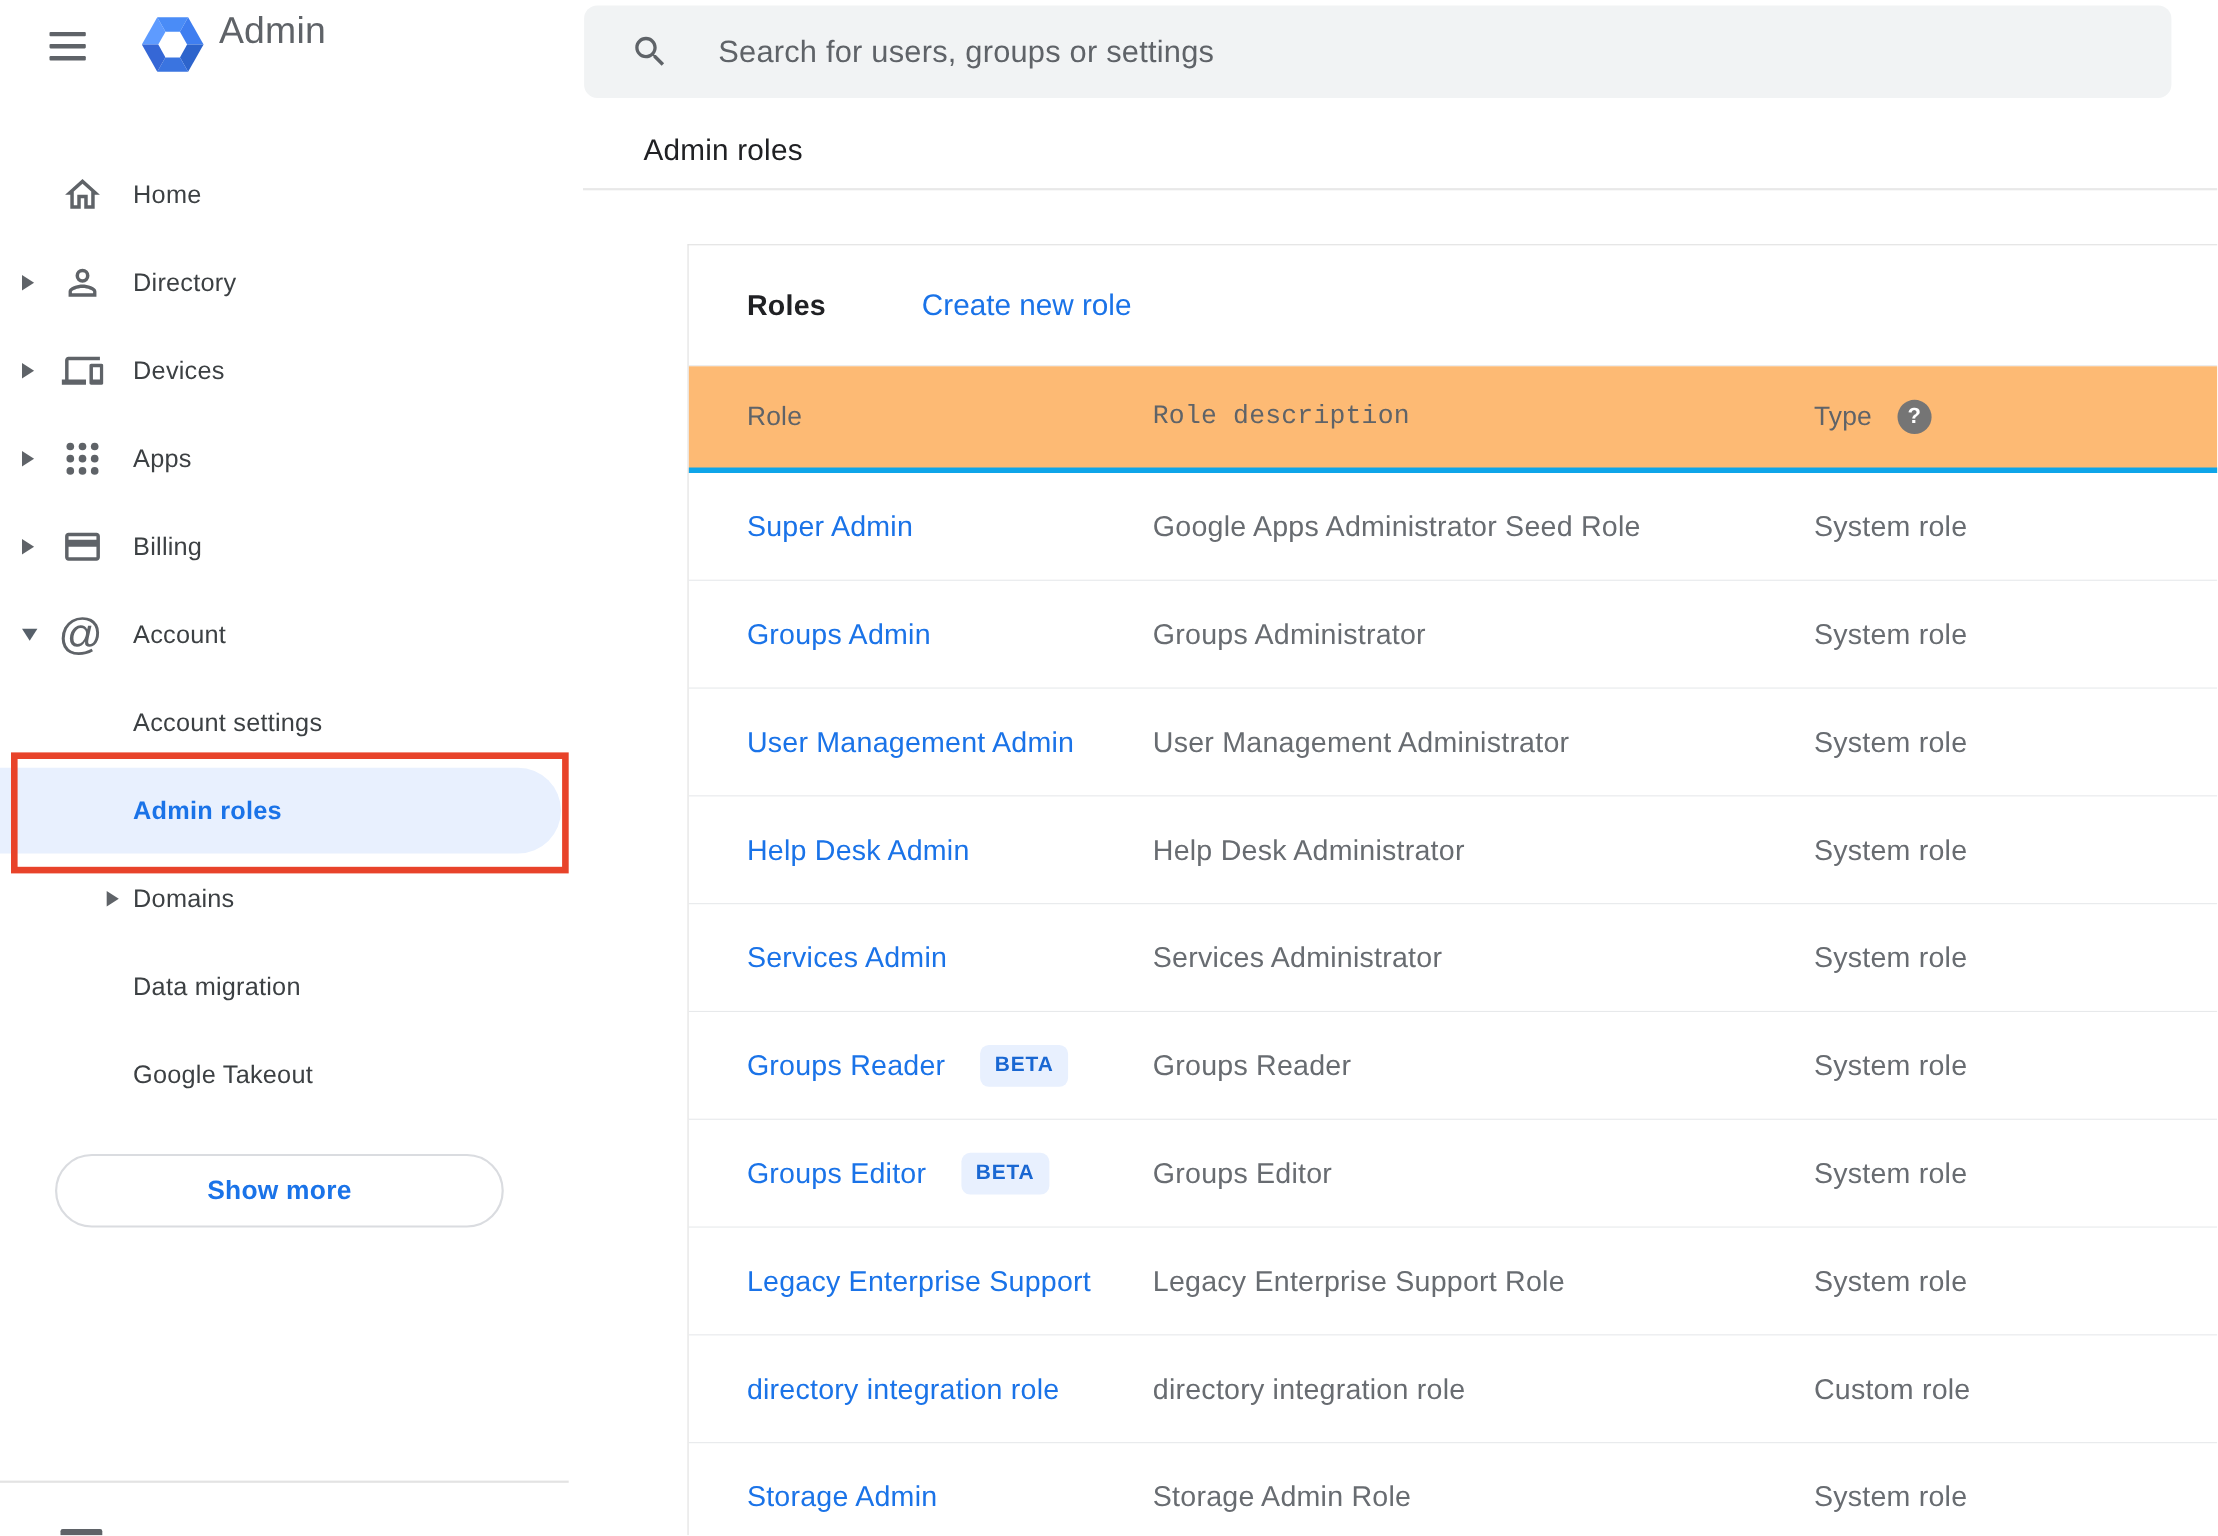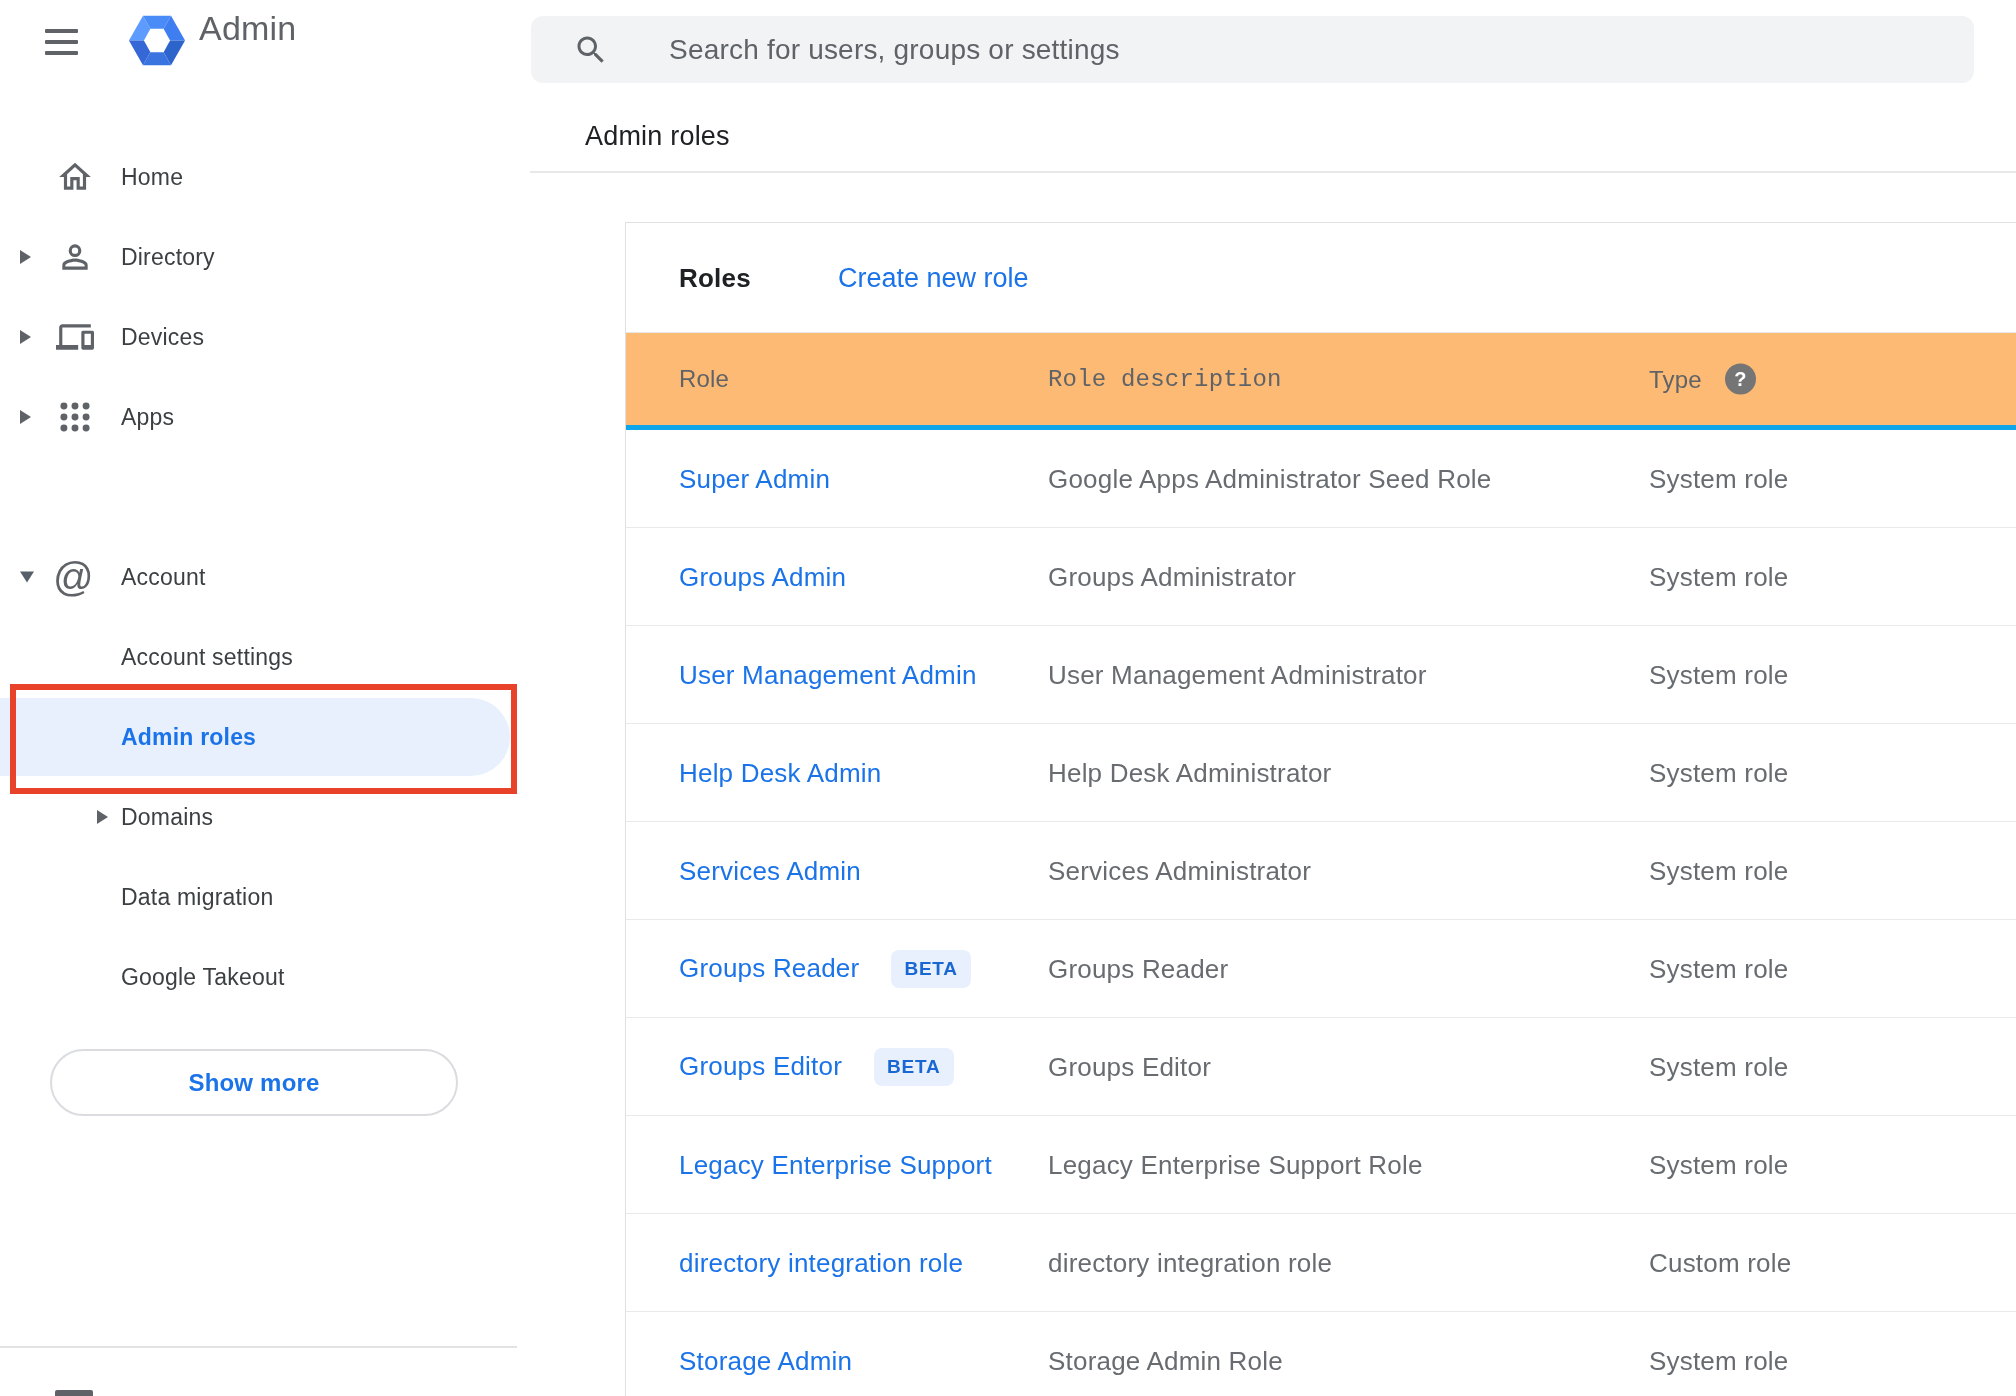--- a/index.html
+++ b/index.html
@@ -34,22 +34,22 @@
              border:6px solid #e8432a; z-index:3; pointer-events:none; }
 
   .show-more { position:absolute; left:50px; top:1049px; width:408px; height:67px; background:#fff;
                border:2px solid #dadce0; border-radius:36px; display:flex; align-items:center; justify-content:center;
                font-size:24px; font-weight:700; color:#1a73e8; cursor:pointer; letter-spacing:.2px; }
   .sidebar-bottom-divider { position:absolute; left:0; top:1346px; width:517px; height:2px; background:#e3e3e3; }
   .partial-icon { position:absolute; left:55px; top:1390px; width:38px; height:6px; background:#5f6368; border-radius:2px 2px 0 0; }
 
   
   .main { position:absolute; left:516px; top:0; right:0; height:100%; }
-  .searchbar { position:absolute; left:15px; top:16px; width:1443px; height:67px; background:#f1f3f4;
-               border-radius:12px; display:flex; align-items:center; padding-left:42px; cursor:text;gap:16px; }
+  .searchbar { position:absolute; left:15px; top:5px; width:1443px; height:84px; background:#f1f3f4;
+               border-radius:12px; display:flex; align-items:center; padding-left:42px; cursor:text; }
   .search-icon svg { width:36px; height:36px; fill:#5f6368; display:block; }
   .search-placeholder { margin-left:44px; font-size:28px; color:#5f6368; letter-spacing:.2px; }
 
   .breadcrumb { position:absolute; left:69px; top:121px; font-size:27px; color:#202124; letter-spacing:.2px; }
   .bc-divider { position:absolute; left:14px; right:0; top:171px; height:2px; background:#e8e8e8; }
 
   .card { position:absolute; left:109px; top:222px; right:0; bottom:0;
           border-top:1px solid #e0e0e0; border-left:1px solid #e0e0e0; background:#fff; overflow:hidden; }
   .card-header { position:relative; height:110px; border-bottom:1px solid #e8e8e8; }
   .panel-title { position:absolute; left:53px; top:50%; transform:translateY(-50%);
@@ -139,20 +139,29 @@
             <circle cx="12" cy="12" r="2.2"></circle>
             <circle cx="19" cy="12" r="2.2"></circle>
           <circle cx="5" cy="19" r="2.2"></circle>
             <circle cx="12" cy="19" r="2.2"></circle>
             <circle cx="19" cy="19" r="2.2"></circle>
         </svg>
       </span>
       <span class="label">Apps</span>
     </div>
 
+    <div class="nav-item" style="top:457px">
+      <span class="arrow right"></span>
+      <span class="nav-icon">
+        <svg viewBox="0 0 24 24">
+            <path d="M20 4H4c-1.11 0-1.99.89-1.99 2L2 18c0 1.11.89 2 2 2h16c1.11 0 2-.89 2-2V6c0-1.11-.89-2-2-2zm0 14H4v-6h16v6zm0-10H4V6h16v2z"></path>
+          </svg>
+      </span>
+      <span class="label">Billing</span>
+    </div>
 
     <div class="nav-item" style="top:537px">
       <span class="arrow down"></span>
       <span class="at-glyph">@</span>
       <span class="label">Account</span>
     </div>
 
     <div class="nav-item" style="top:617px">
       <span class="label">Account settings</span>
     </div>

